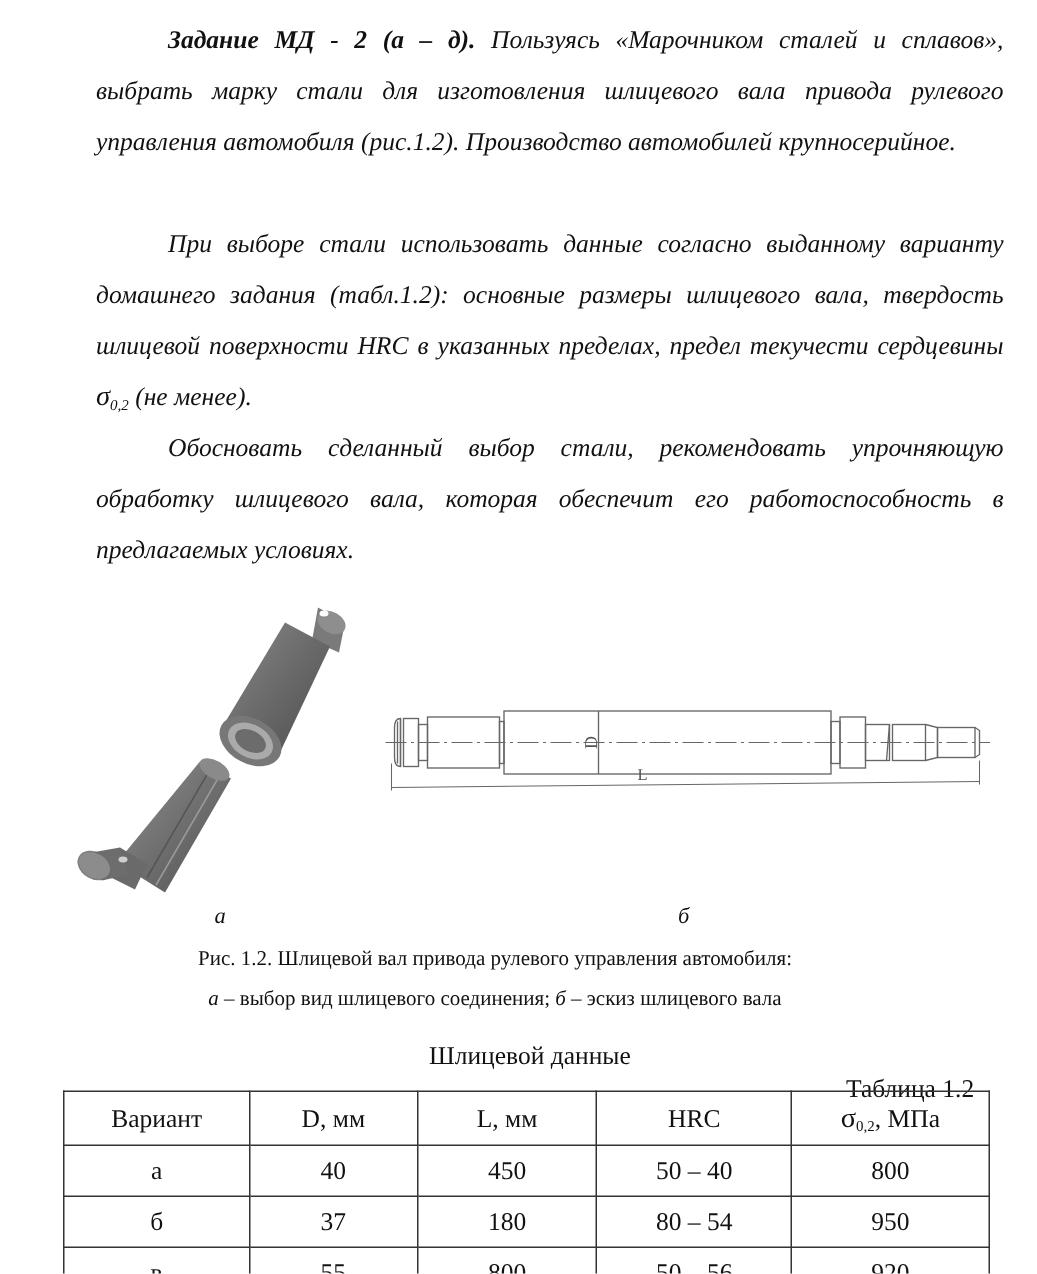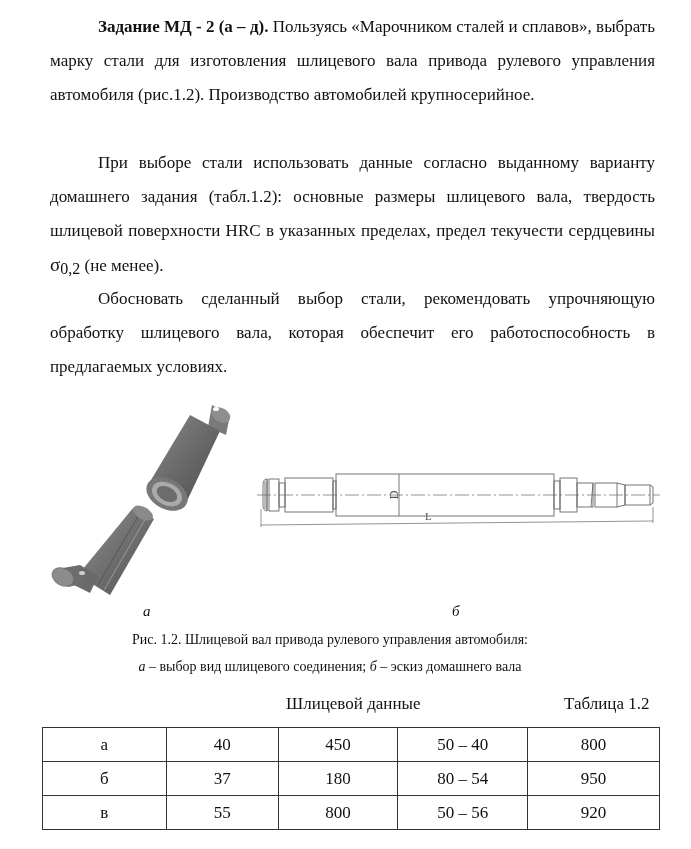--- a/index.html
+++ b/index.html
@@ -2,27 +2,28 @@
 <html><head>
 <meta charset="utf-8">
 <style>
   html, body { margin: 0; padding: 0; background: #ffffff; }
   body {
     width: 691px; height: 849px; overflow: hidden; position: relative;
     font-family: "Liberation Serif", "DejaVu Serif", serif;
     color: #111;
   }
   .para {
-    position: absolute; left: 50px; width: 605px;
+    position: absolute; left: 64px; width: 605px;
     font-size: 17px; line-height: 34px; text-align: justify;
     text-align-last: left;
+    font-style: italic;
   }
   .para.indent { text-indent: 48px; }
   b { font-weight: bold; }
-  sub { font-size: 16px; vertical-align: -3px; line-height: 0; }
+  sub { font-size: 10px; vertical-align: -3px; line-height: 0; }
   .sigma { font-size: 19px; }
   .fig { position: absolute; }
   .sub-label { position: absolute; font-style: italic; font-size: 15px; }
   .caption { position: absolute; left: 0; width: 660px; text-align: center; font-size: 14px; }
   .caption i { font-style: italic; }
   .table-title { position: absolute; top: 694px; font-size: 17px; }
   table.data {
     position: absolute; left: 42px; top: 727px; width: 618px;
     border-collapse: collapse; font-size: 17px;
   }
@@ -116,35 +117,42 @@
   </g>
   <text x="143" y="30" font-size="12" fill="#555" text-anchor="middle" transform="rotate(-90 143 30)" font-family="Liberation Serif, serif">D</text>
   <text x="170" y="55" font-size="11" fill="#555" font-family="Liberation Serif, serif">L</text>
 </svg>
 
 <span class="sub-label" style="left:143px; top:603px;">а</span>
 <span class="sub-label" style="left:452px; top:603px;">б</span>
 
 <div class="caption" style="top:632px;">Рис. 1.2. Шлицевой вал привода рулевого управления автомобиля:</div>
 <div class="caption" style="top:659px;">
-  <i>а</i><span> – выбор вид  шлицевого соединения; </span><i>б</i><span> – эскиз домашнего вала</span>
+  <i>а</i><span> – выбор вид  шлицевого соединения; </span><i>б</i><span> – эскиз шлицевого вала</span>
 </div>
 
 <span class="table-title" style="left:286px;">Шлицевой данные</span>
-<span class="table-title" style="left:564px;">Таблица 1.2</span>
+<span class="table-title" style="left:564px;margin-top:22px;">Таблица 1.2</span>
 
 <table class="data">
   <colgroup>
     <col style="width:124px">
       <col style="width:112px">
       <col style="width:120px">
       <col style="width:130px">
       <col style="width:132px">
   </colgroup>
   <tbody>
+      <tr>
+    <th>Вариант</th>
+    <th>D, мм</th>
+    <th>L, мм</th>
+    <th>HRC</th>
+    <th><span class="sigma">σ</span><sub>0,2</sub><span>, МПа</span></th>
+  </tr>
   <tr>
     <td>а</td>
     <td>40</td>
     <td>450</td>
     <td>50 – 40</td>
     <td>800</td>
   </tr>
   <tr>
     <td>б</td>
     <td>37</td>

